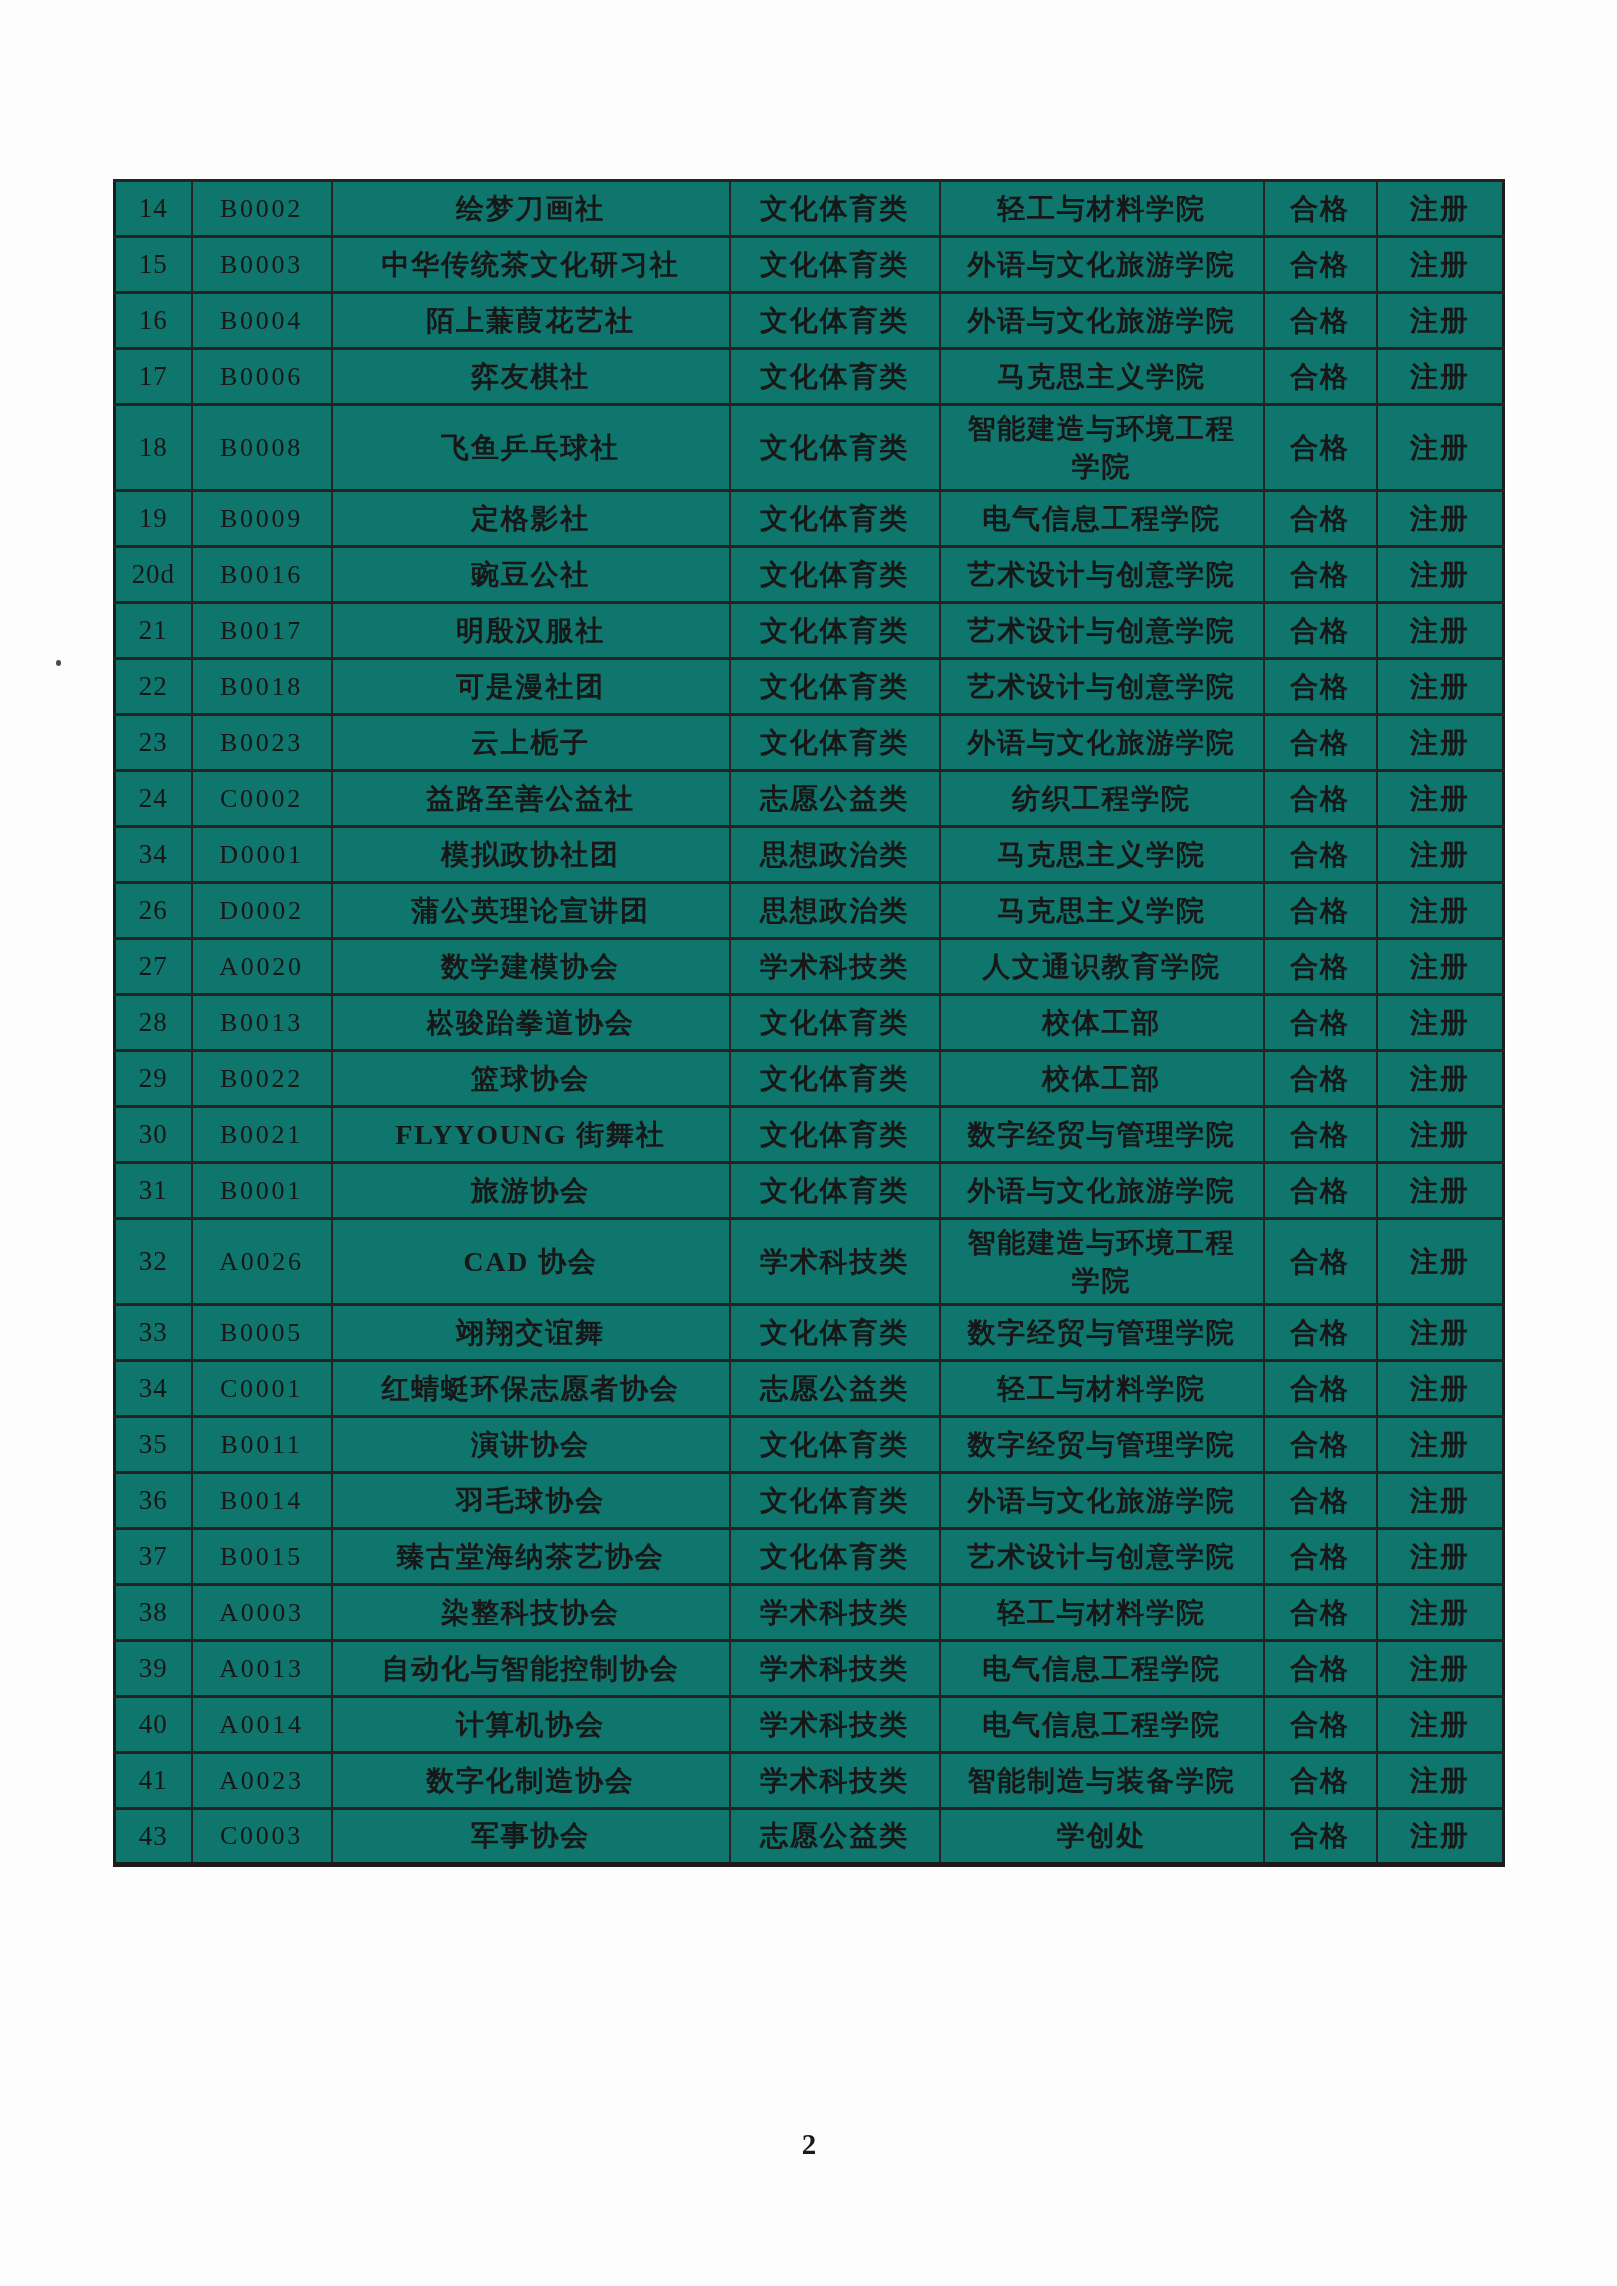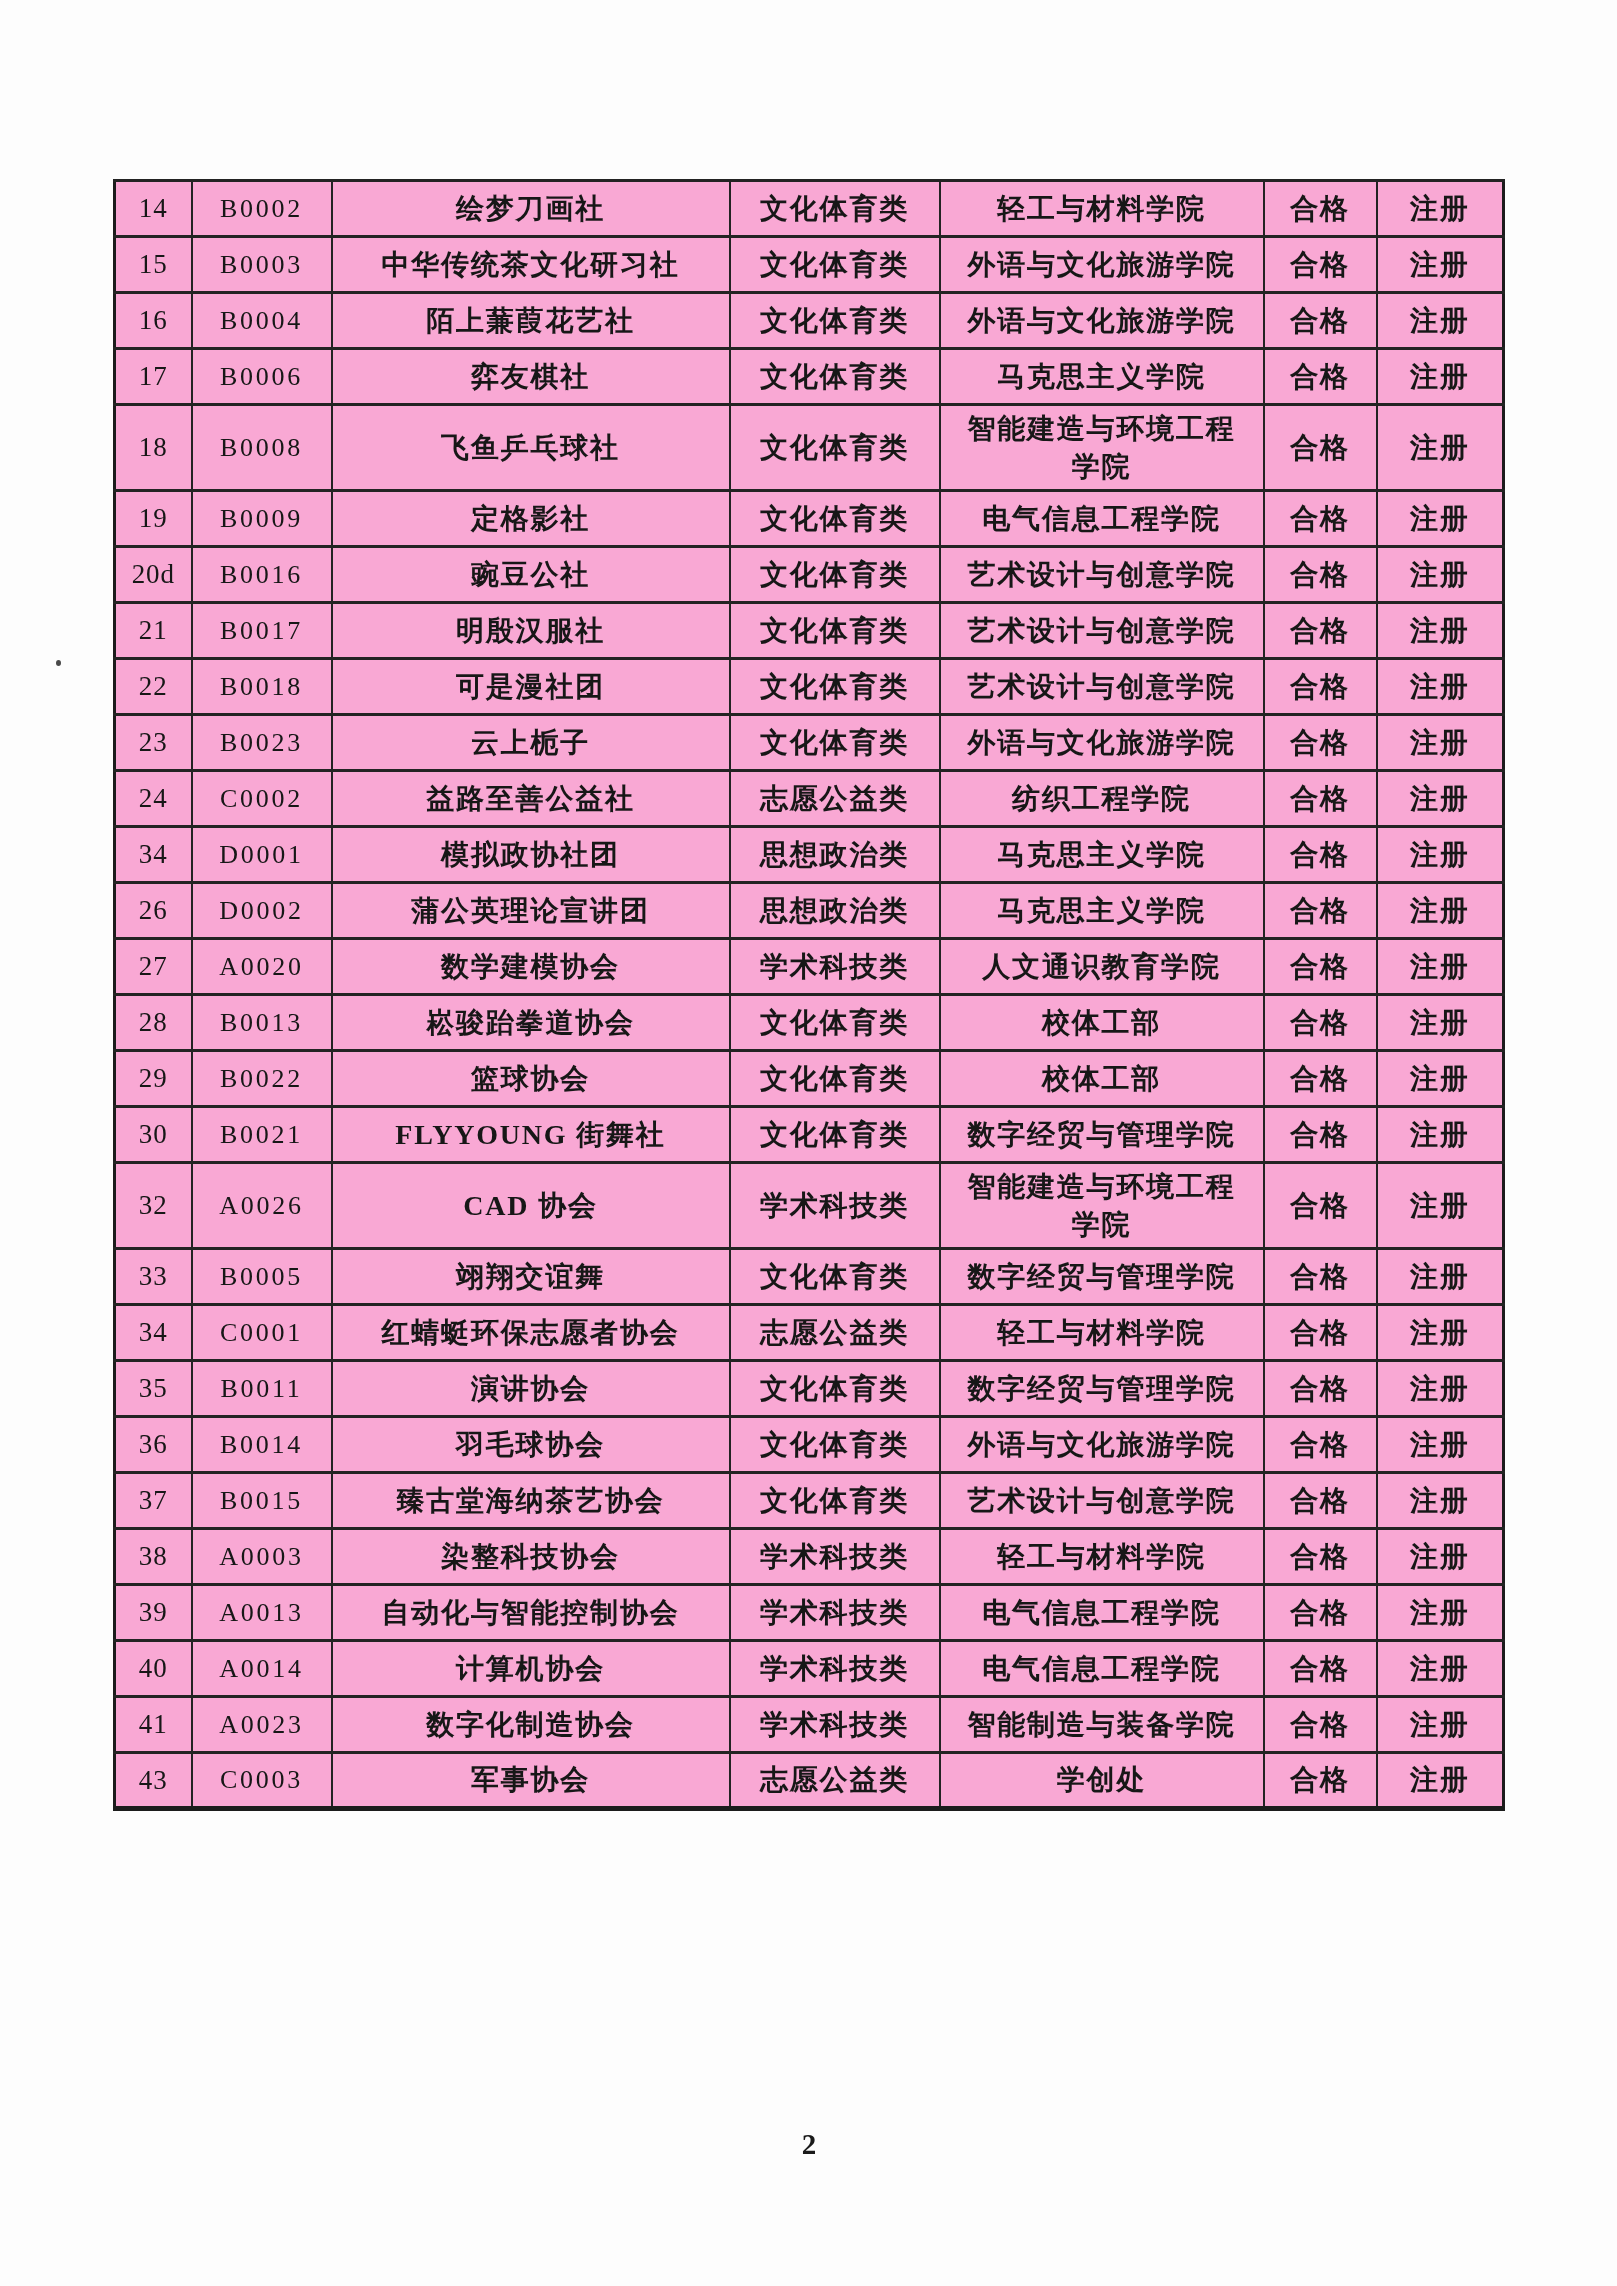--- a/index.html
+++ b/index.html
@@ -20,21 +20,21 @@
     inset: 0;
     background: #fdfdfd;
   }
   table.club-table {
     position: absolute;
     left: 113px;
     top: 179px;
     width: 1389px;
     border-collapse: collapse;
     table-layout: fixed;
-    background: #f9a8d4;
+    background: #0f766e;
     border: 3.6px solid #1c1c1c;
     border-bottom-width: 5.4px;
   }
   table.club-table td {
     border: 2.7px solid #232323;
     border-top-width: 3.6px;
     border-bottom-width: 3.6px;
     text-align: center;
     vertical-align: middle;
     padding: 0 3.6px;
@@ -244,20 +244,29 @@
   </tr>
         <tr class="row">
     <td class="c-seq">30</td>
     <td class="c-code">B0021</td>
     <td class="c-name">FLYYOUNG 街舞社</td>
     <td class="c-cat">文化体育类</td>
     <td class="c-college">数字经贸与管理学院</td>
     <td class="c-status">合格</td>
     <td class="c-reg">注册</td>
   </tr>
+        <tr class="row">
+    <td class="c-seq">31</td>
+    <td class="c-code">B0001</td>
+    <td class="c-name">旅游协会</td>
+    <td class="c-cat">文化体育类</td>
+    <td class="c-college">外语与文化旅游学院</td>
+    <td class="c-status">合格</td>
+    <td class="c-reg">注册</td>
+  </tr>
         <tr class="row tall">
     <td class="c-seq">32</td>
     <td class="c-code">A0026</td>
     <td class="c-name">CAD 协会</td>
     <td class="c-cat">学术科技类</td>
     <td class="c-college">智能建造与环境工程
 学院</td>
     <td class="c-status">合格</td>
     <td class="c-reg">注册</td>
   </tr>

